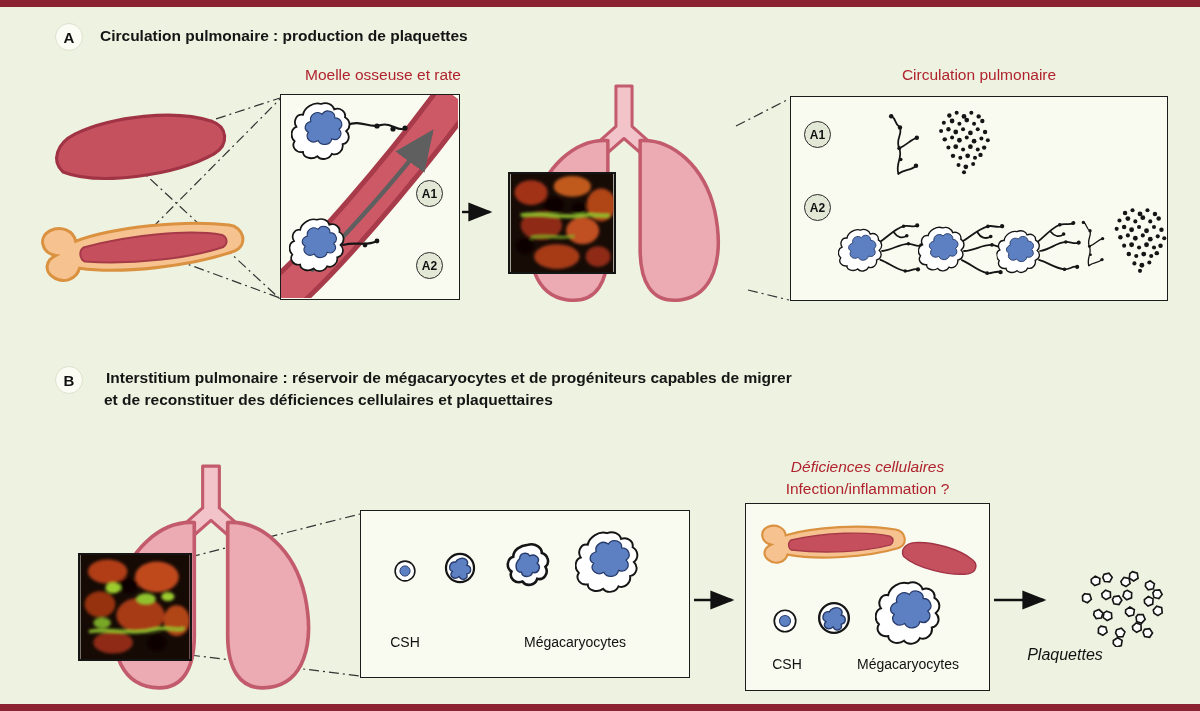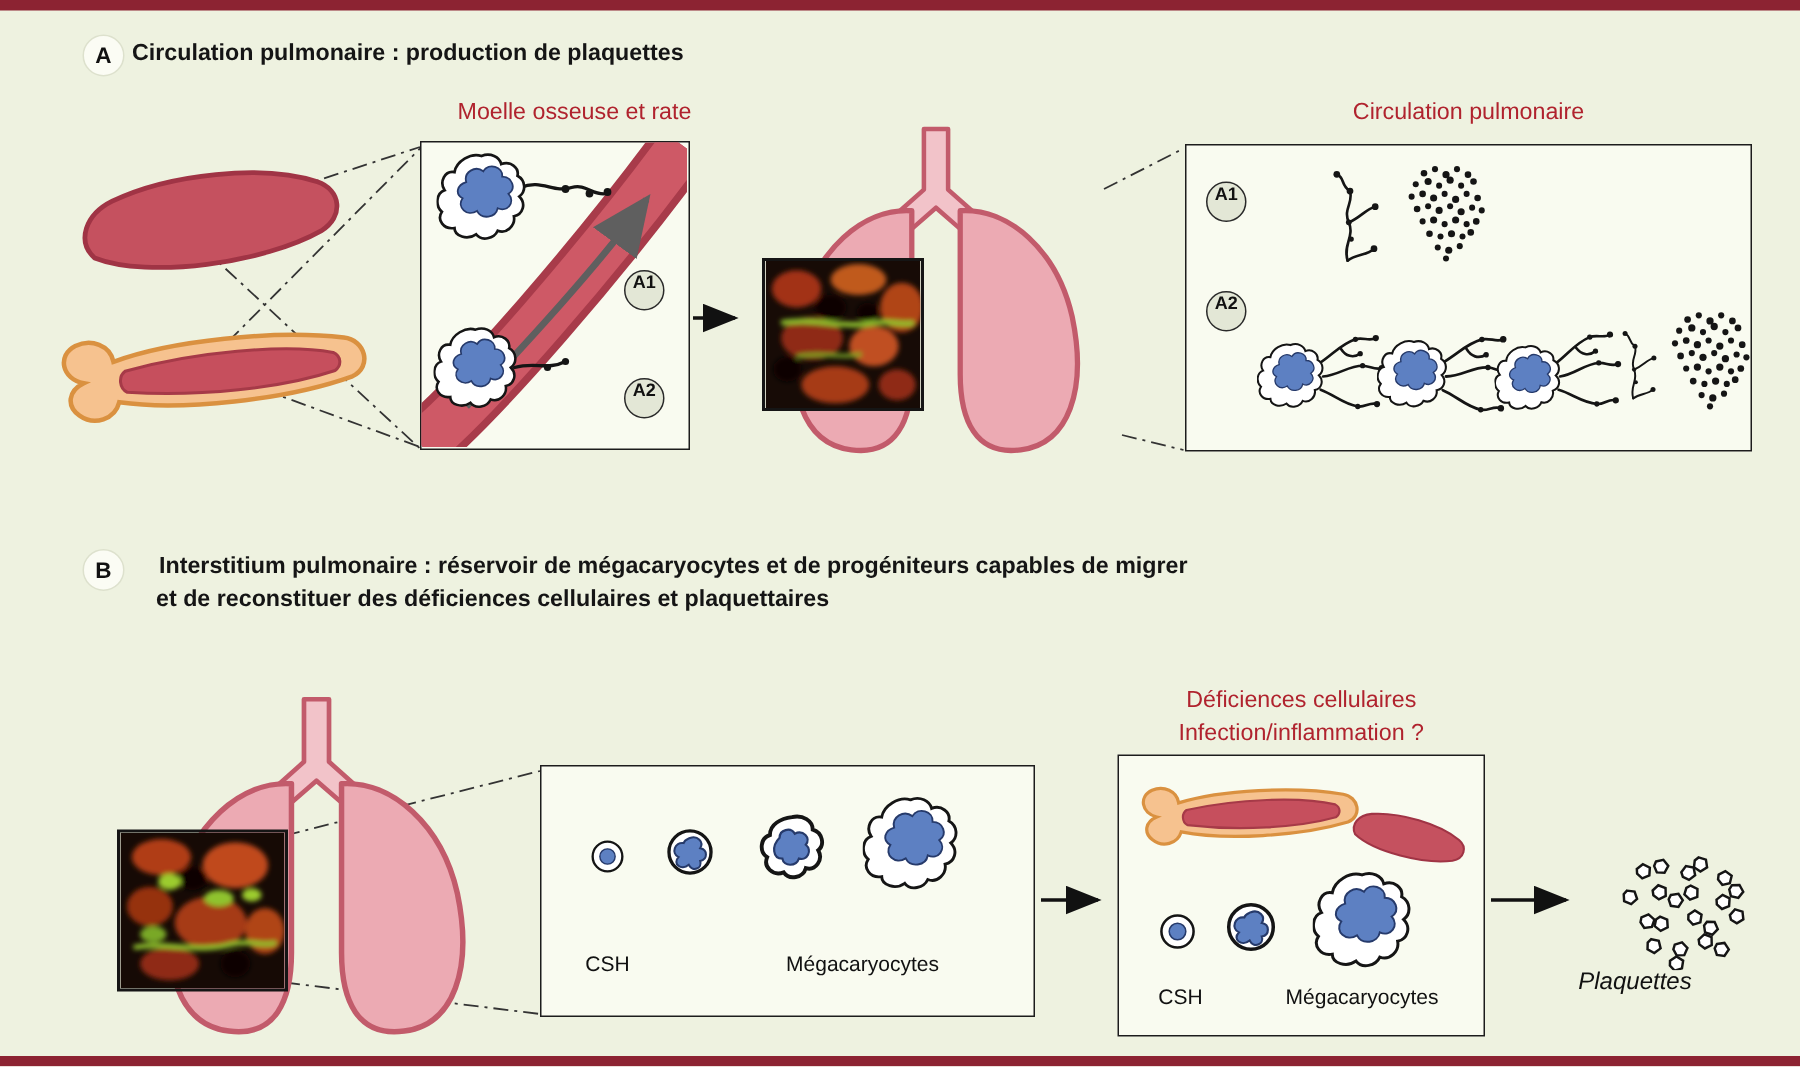--- a/index.html
+++ b/index.html
@@ -12,21 +12,21 @@
   .panel-title{position:absolute;color:#151515;font-weight:bold;font-size:15.5px;white-space:nowrap;}
   .red-title{position:absolute;color:#b0232e;font-size:15.5px;text-align:center;white-space:nowrap;}
   .badge{
     position:absolute;width:26px;height:26px;border-radius:50%;
     background:#fbfcf4;border:1px solid #dde1cd;color:#111;font-weight:bold;font-size:15px;
     display:flex;align-items:center;justify-content:center;z-index:3;
   }
   .cellbadge{
     position:absolute;width:25px;height:25px;border-radius:50%;
     background:#e3e7d6;border:1.4px solid #2a2a2a;color:#111;font-weight:bold;font-size:12px;
-    display:flex;align-items:flex-start;justify-content:center;z-index:4;
+    display:flex;align-items:center;justify-content:center;z-index:4;
   }
   .cell-label{position:absolute;font-size:14px;color:#111;text-align:center;z-index:4;white-space:nowrap;}
   .italic-label{font-style:italic;font-size:16px;}
   .gfx{position:absolute;z-index:2;}
   .gfx3{position:absolute;z-index:3;}
   .overlay{position:absolute;left:0;top:0;z-index:1;pointer-events:none;}
   .micro{position:absolute;border:2.5px solid #151515;z-index:3;box-sizing:content-box;}
 </style>
 </head>
 <body>
@@ -244,21 +244,21 @@
     <g fill="none" stroke="#111" stroke-width="2.4">
       <path d="M462,212 L490,212" marker-end="url(#ah)"></path>
       <path d="M694,600 L732,600" marker-end="url(#ah)"></path>
       <path d="M994,600 L1044,600" marker-end="url(#ah)"></path>
     </g>
   </svg>
 
   <div class="badge" style="left:55px;top:23px;">
     <span>A</span>
   </div>
-  <div class="panel-title" style="left:88px;top:27px;">Circulation pulmonaire : production de plaquettes</div>
+  <div class="panel-title" style="left:100px;top:27px;">Circulation pulmonaire : production de plaquettes</div>
 
   <div class="red-title" style="left:288px;top:66px;width:190px;">Moelle osseuse et rate</div>
 
   <svg class="gfx" style="left:48px;top:112px;transform:rotate(-8deg);" width="190" height="74" viewBox="0 0 180 70">
       <use href="#spleen"></use>
     </svg>
   <svg class="gfx" style="left:36px;top:212px;transform:rotate(-6deg);" width="222" height="84" viewBox="0 0 220 80">
       <use href="#bone"></use>
     </svg>
 
@@ -356,21 +356,21 @@
     </svg>
   <svg class="gfx3" style="left:505px;top:542px;" width="46" height="46" viewBox="0 0 50 50">
       <use href="#cell3"></use>
     </svg>
   <svg class="gfx3" style="left:575px;top:530px;" width="64" height="64" viewBox="0 0 100 100">
       <use href="#mega"></use>
     </svg>
   <div class="cell-label" style="left:375px;top:634px;width:60px;">CSH</div>
   <div class="cell-label" style="left:495px;top:634px;width:160px;">Mégacaryocytes</div>
 
-  <div class="red-title" style="left:745px;top:458px;width:245px;">Déficiences cellulaires</div>
+  <div class="red-title" style="left:745px;top:458px;width:245px;font-style:italic;">Déficiences cellulaires</div>
   <div class="red-title" style="left:745px;top:480px;width:245px;text-align:center;">Infection/inflammation ?</div>
 
   <div class="box" style="left:745px;top:503px;width:245px;height:188px;"></div>
   <svg class="gfx3" style="left:757px;top:518px;transform:rotate(-3deg);" width="158" height="58" viewBox="0 0 220 80">
       <use href="#bone"></use>
     </svg>
   <svg class="gfx3" style="left:898px;top:540px;transform:rotate(14deg);" width="84" height="40" viewBox="0 0 180 70">
       <use href="#spleen"></use>
     </svg>
   <svg class="gfx3" style="left:772px;top:608px;" width="26" height="26" viewBox="0 0 40 40">
@@ -381,14 +381,14 @@
     </svg>
   <svg class="gfx3" style="left:875px;top:580px;" width="66" height="66" viewBox="0 0 100 100">
       <use href="#mega"></use>
     </svg>
   <div class="cell-label" style="left:757px;top:656px;width:60px;">CSH</div>
   <div class="cell-label" style="left:828px;top:656px;width:160px;">Mégacaryocytes</div>
 
   <svg class="gfx3" style="left:1080px;top:565px;" width="92" height="82" viewBox="0 0 90 80">
       <use href="#oplts"></use>
     </svg>
-  <div class="cell-label italic-label" style="left:1040px;top:646px;width:100px;font-style:italic;">Plaquettes</div>
+  <div class="cell-label italic-label" style="left:1015px;top:646px;width:100px;font-style:italic;">Plaquettes</div>
 </div>
 
 </body></html>

